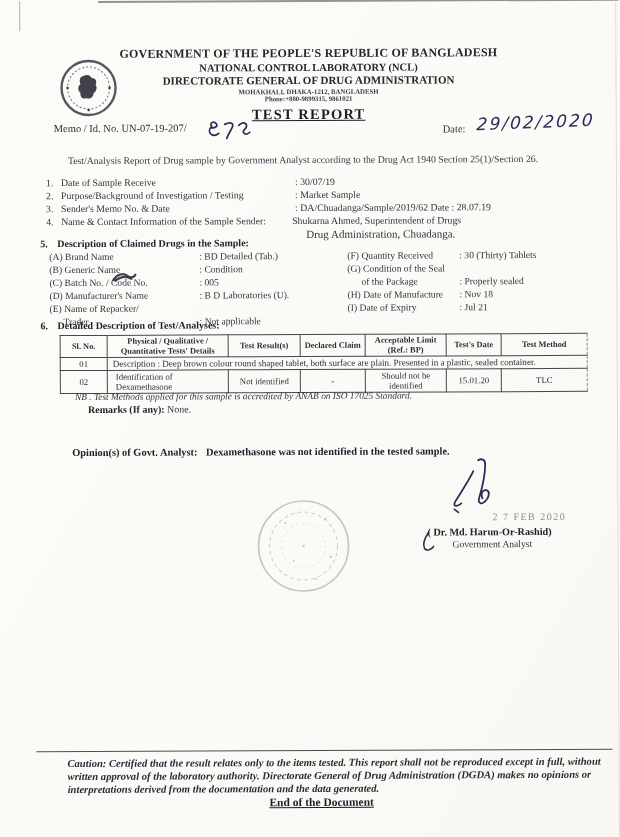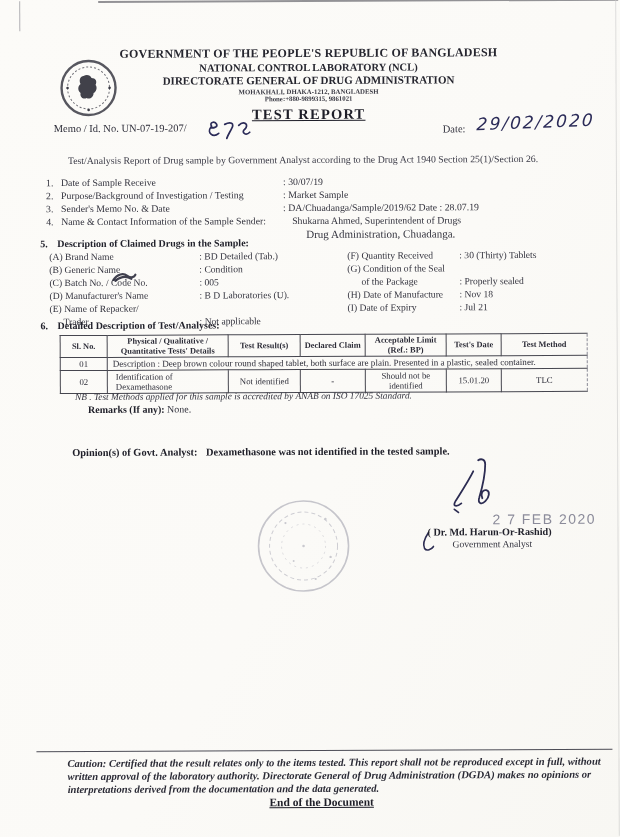--- a/index.html
+++ b/index.html
@@ -31,21 +31,21 @@
   .date-label { left:444px; top:124px; font-size:10.5px; color:#2e2e3a; }
   .hand { font-family:"DejaVu Sans", sans-serif; font-style:italic; color:#2b2b58; }
   .hand-date { left:478px; top:113px; font-size:17px; letter-spacing:2px; transform:rotate(-2deg) skewX(-6deg); }
 
   .intro { left:69px; top:154px; width:535px; font-size:9.8px; color:#3a3a46; }
 
   
   .item { left:0; width:620px; font-size:9.8px; }
   .item .no { position:absolute; left:47px; }
   .item .lb { position:absolute; left:62px; }
-  .item .vl { position:absolute; left:284px;text-align:right; }
+  .item .vl { position:absolute; left:296px;text-align:right; }
   .item .vl4 { position:absolute; left:293px; }
   .wrapline { left:307px; font-size:11px; }
 
   .s-head { font-weight:bold; color:#22222c; font-size:10px; }
   .s-head .no { position:absolute; left:41px; }
   .s-head .lb { position:absolute; left:58px; }
 
   
   .f-row { left:0; width:620px; font-size:9.6px; }
   .f-row .llb { position:absolute; left:50px; }
@@ -64,21 +64,21 @@
   table.tests .outer-r { border-right:1px dashed #8a8a96; }
   .nb { left:75px; top:391px; font-size:9.4px; font-style:italic; color:#33333e; }
 
   .remarks { left:72px; top:403px; font-size:10px;margin-left:16px; }
   .remarks b, .opinion b { color:#20202a; }
   .opinion { left:72px; top:446px; font-size:10.4px; font-weight:bold; color:#20202a; }
 
   
   .faint-stamp { left:255px; top:497px; opacity:.55; }
   .sig { left:448px; top:458px; }
-  .recv-stamp { left:492px; top:512px; font-family:Liberation Sans, sans-serif; font-size:14px;
+  .recv-stamp { left:492px; top:512px; font-family:Liberation Serif, serif; font-size:10px;
     letter-spacing:1.5px; color:#8b8b9a; }
   .analyst-name { left:427px; top:527px; font-size:10.2px; font-weight:bold; color:#22222c; }
   .analyst-title { left:452px; top:539px; font-size:9.6px; color:#33333e; }
   .pen-tick { left:420px; top:531px; }
 
   
   .rule { left:35px; top:750px; width:576px; height:0; border-top:1.5px solid #2e2e3a; opacity:.85; }
   .caution { left:66px; top:756px; width:546px; font-size:10.6px; font-style:italic; font-weight:600;
     color:#2b2b36; line-height:13px; }
   .endline { left:0; top:796px; width:640px; text-align:center; font-size:11.5px; font-weight:bold;

